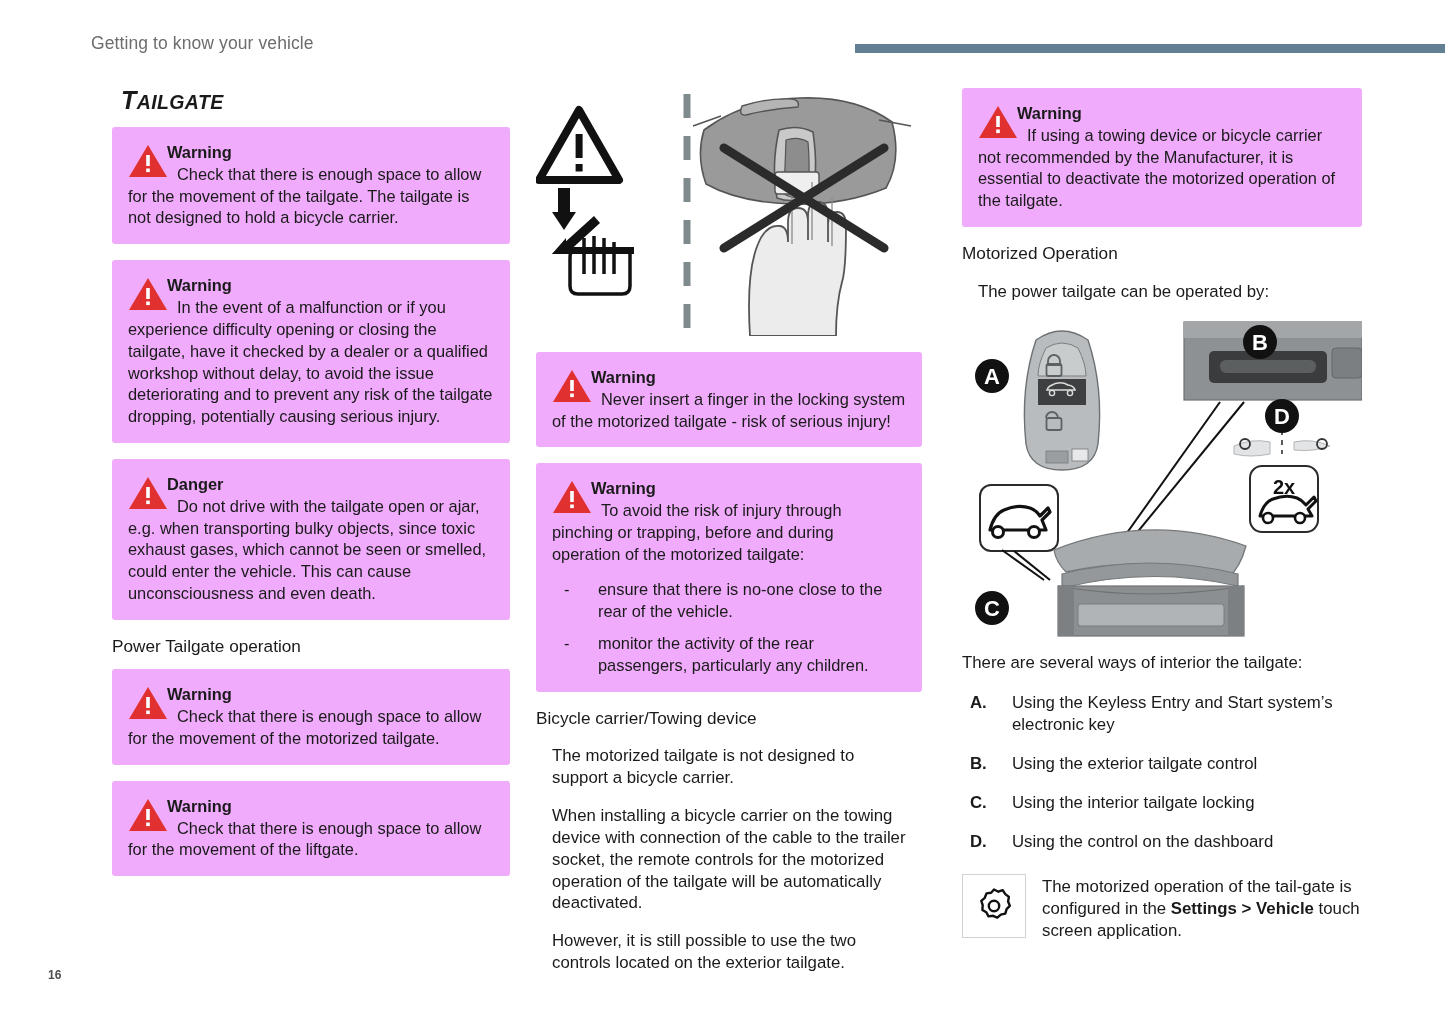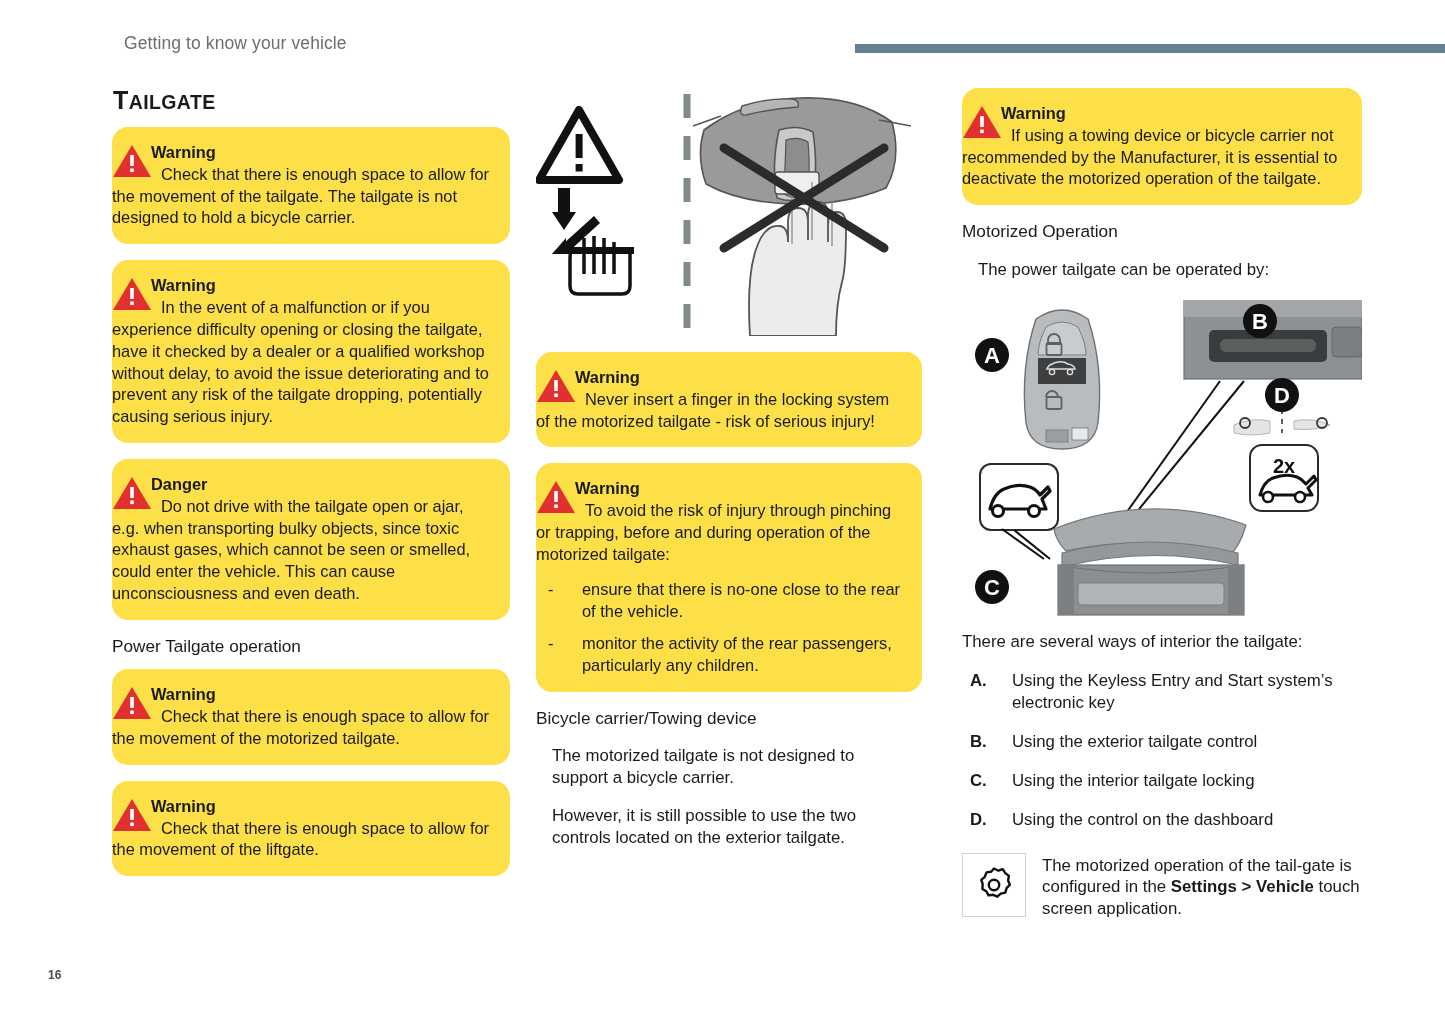--- a/index.html
+++ b/index.html
@@ -12,21 +12,21 @@
     height: 1018px;
     position: relative;
     font-family: "Liberation Sans", sans-serif;
     color: #1a1a1a;
     overflow: hidden;
   }
 
   
   .running-head {
     position: absolute;
-    left: 124px;
+    left: 91px;
     top: 33px;
     font-size: 17.5px;
     color: #6d6d6d;
     letter-spacing: .1px;
     white-space: nowrap;
   }
   .head-rule {
     position: absolute;
     left: 855px;
     top: 44px;
@@ -42,31 +42,32 @@
   }
   .col-left  { left: 112px;  width: 398px; }
   .col-mid   { left: 536px;  width: 386px; }
   .col-right { left: 962px;  width: 400px; }
 
   
   .chapter-title {
     font-weight: bold;
     font-size: 25px;
     letter-spacing: .4px;
-    margin: 0 0 14px 1px;
+    margin: 0 0 14px 9px;
     line-height: 1;
+    font-style: italic;
   }
   .chapter-title .cap { font-size: 25px; }
   .chapter-title .sc  { font-size: 19.5px; }
 
   
   .callout {
-    background: #fde047;
-    border-radius: 16px;
-    padding: 15px 16px 15px 0;
+    background: #f0abfc;
+    border-radius: 3px;
+    padding: 15px 16px 15px 16px;
     margin-bottom: 16px;
     font-size: 16.4px;
     line-height: 1.33;
     position: relative;
   }
   .callout p { margin: 0; }
   .callout .tri {
     float: left;
     width: 40px;
     height: 34px;
@@ -297,20 +298,21 @@
     </svg>
     <p><span class="label">Warning</span><br><span class="body-text">To avoid the risk of injury through pinching or trapping, before and during operation of the motorized tailgate:</span></p>
     <ul class="bullets">
       <li><span class="dash">-</span><span>ensure that there is no-one close to the rear of the vehicle.</span></li>
       <li><span class="dash">-</span><span>monitor the activity of the rear passengers, particularly any children.</span></li>
     </ul>
   </div>
 
   <h2 class="subhead">Bicycle carrier/Towing device</h2>
   <p class="body-para">The motorized tailgate is not designed to support a bicycle carrier.</p>
+  <p class="body-para">When installing a bicycle carrier on the towing device with connection of the cable to the trailer socket, the remote controls for the motorized operation of the tailgate will be automatically deactivated.</p>
   <p class="body-para">However, it is still possible to use the two controls located on the exterior tailgate.</p>
 
 </div>
 
 <div class="col col-right">
 
   <div class="callout">
     <svg class="tri" viewBox="0 0 40 34">
       <path d="M20 1 L39 33 L1 33 Z" fill="#e03030"></path>
       <rect x="18.2" y="11" width="3.6" height="11" fill="#fff"></rect>

